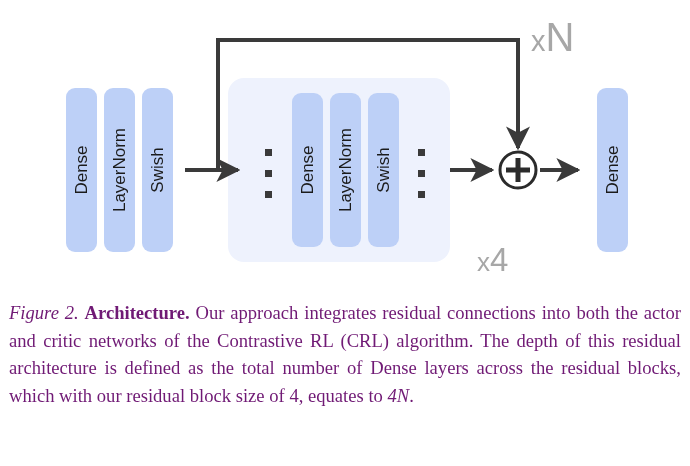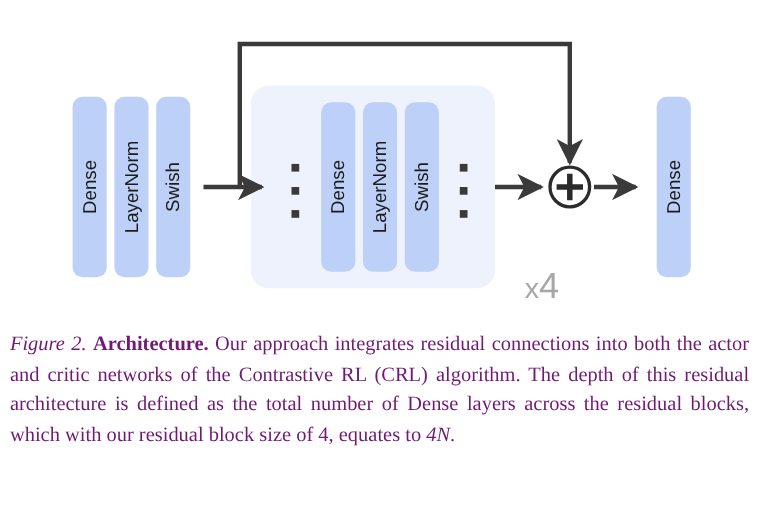--- a/index.html
+++ b/index.html
@@ -177,20 +177,23 @@
   <div class="vellipsis" style="left:418px; top:149px;">
     <i></i>
       <i></i>
       <i></i>
   </div>
 
   <div class="node-box" style="left:597px; top:88px; width:31px; height:164px;">
     <span class="node-label">Dense</span>
   </div>
 
+  <div class="multiplier" id="mult-n">
+    <span class="m-x">x</span><span>N</span>
+  </div>
 
   <div class="multiplier" id="mult-4">
     <span class="m-x">x</span><span>4</span>
   </div>
 
 </div>
 
 <div id="caption"><span class="cap-fignum">Figure 2.</span> <span class="cap-title">Architecture.</span><span> Our approach integrates residual connections into both the actor and critic networks of the Contrastive RL (CRL) algorithm. The depth of this residual architecture is defined as the total number of Dense layers across the residual blocks, which with our residual block size of 4, equates to </span><span class="cap-math">4N</span><span>.</span></div>
 
 </body></html>

